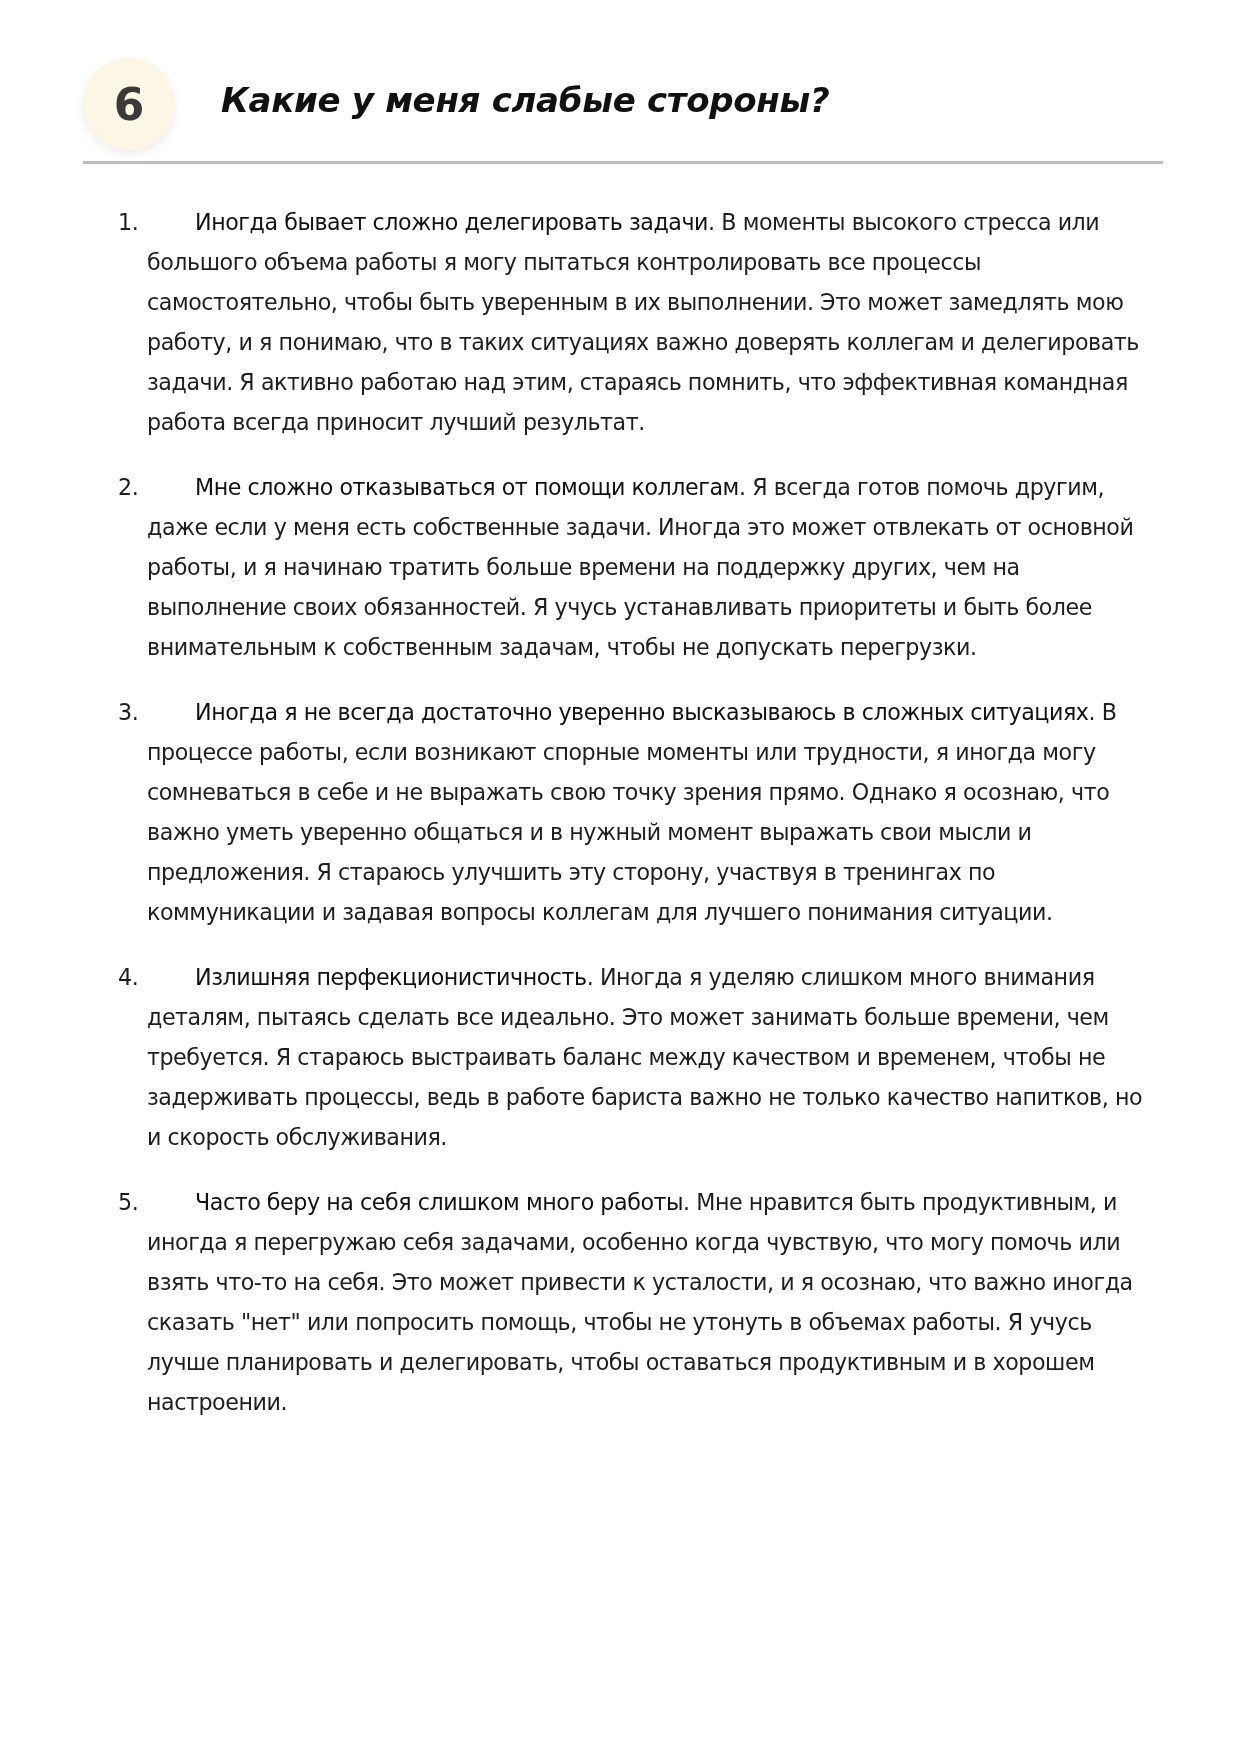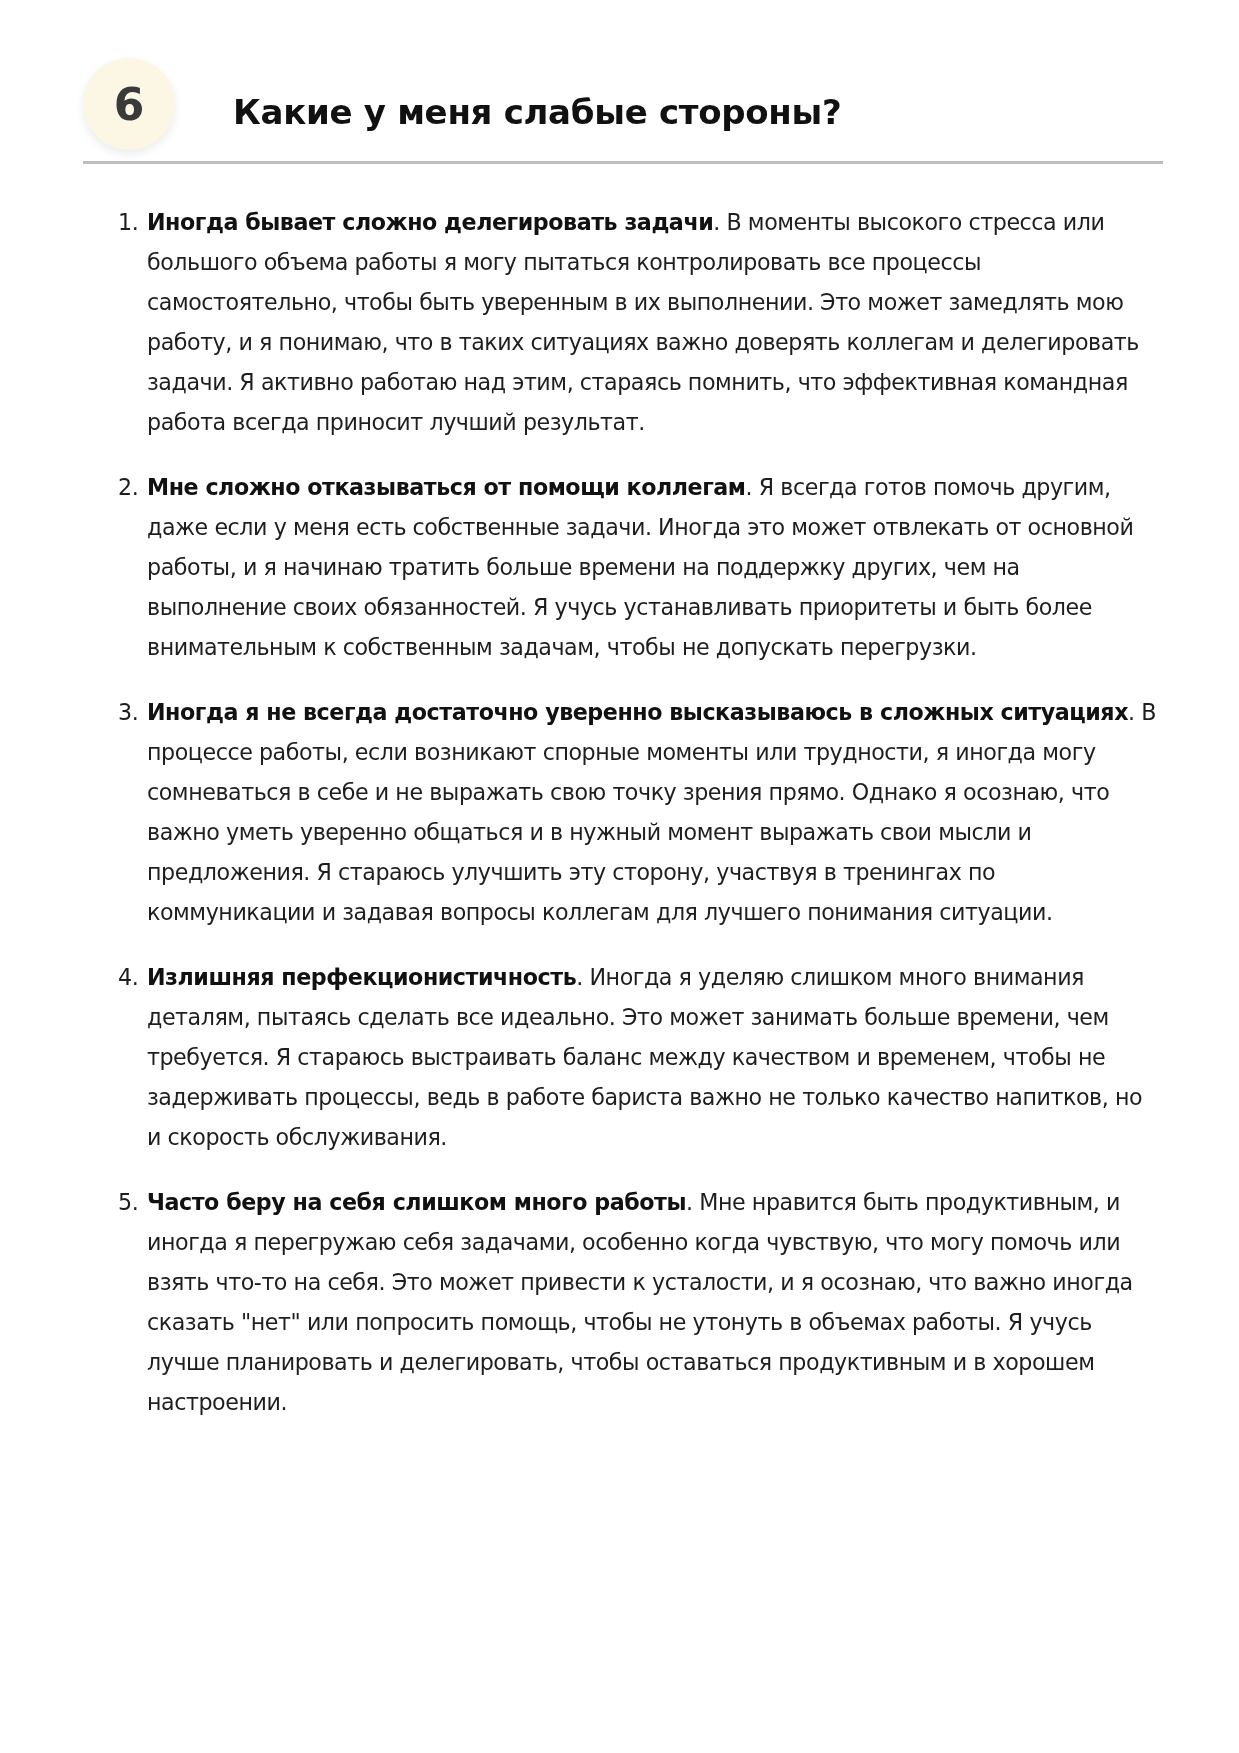--- a/index.html
+++ b/index.html
@@ -75,30 +75,31 @@
       line-height: 40px;
       letter-spacing: -0.45px;
       color: #1e1e1e;
     }
     .num {
       position: absolute;
       left: 0;
       top: 0;
     }
     .lead {
-      font-weight: bold;
+      font-weight: normal;
       color: #111;
+      margin-left: 48px;
     }
   </style>
 </head>
 <body>
 
 <div class="header">
   <div class="badge">6</div>
-  <h1 class="title" style="margin:12px;">Какие у меня слабые стороны?</h1>
+  <h1 class="title" style="margin:0;font-style:italic;">Какие у меня слабые стороны?</h1>
 </div>
 <div class="divider"></div>
 
 <ol class="list">
   <li class="item">
     <span class="num">1.</span>
     <span class="lead">Иногда бывает сложно делегировать задачи</span><span>. В моменты высокого стресса или большого объема работы я могу пытаться контролировать все процессы самостоятельно, чтобы быть уверенным в их выполнении. Это может замедлять мою работу, и я понимаю, что в таких ситуациях важно доверять коллегам и делегировать задачи. Я активно работаю над этим, стараясь помнить, что эффективная командная работа всегда приносит лучший результат.</span>
   </li>
   <li class="item">
     <span class="num">2.</span>

